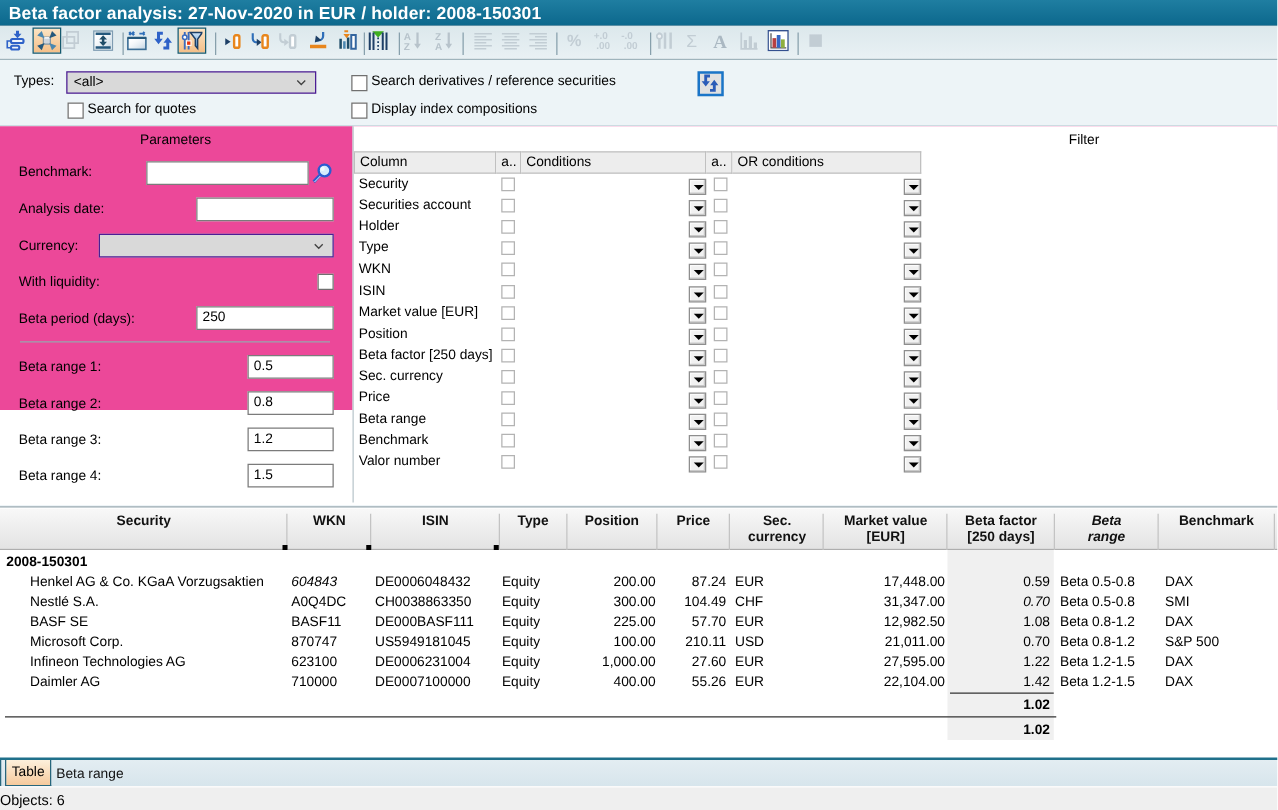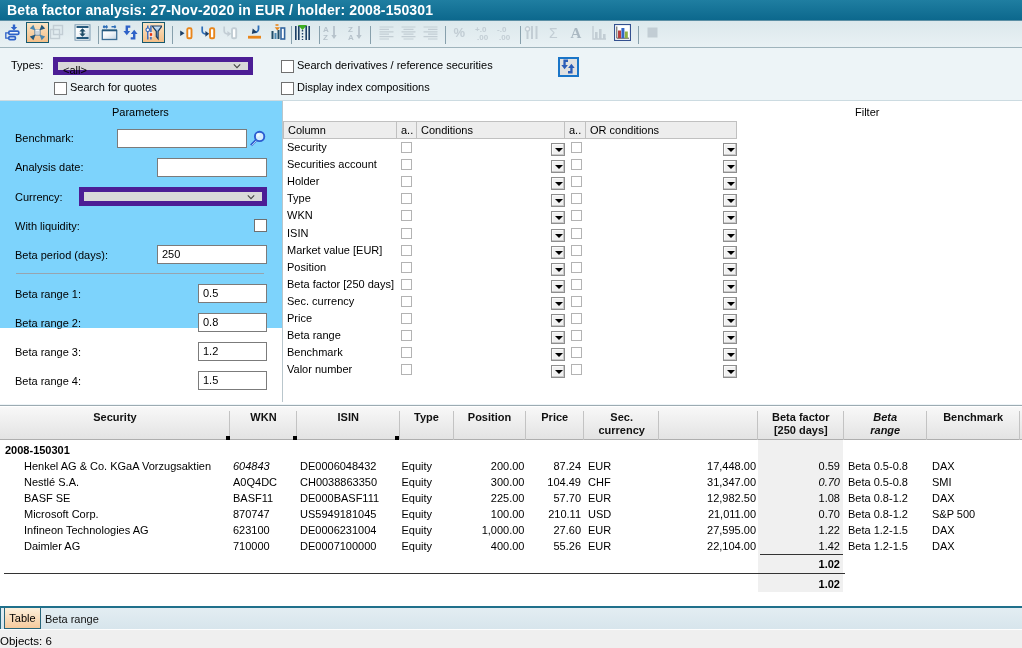--- a/index.html
+++ b/index.html
@@ -20,26 +20,26 @@
 .tbsep { position:absolute; top:5px; width:1px; height:18px; background:#87a0ac; }
 .tbtn { position:absolute; top:1px; width:23px; height:21px; }
 .tbtn.sel { background:linear-gradient(#fbe3c3,#f4bf88); border:1px solid #16596e; }
 .tbtn svg { position:absolute; left:3px; top:2px; }
 .tbtn.sel svg { left:2px; top:1px; }
 
 
 #formrow { left:0; top:48px; width:1022px; height:53px; background:#edf4f7; border-bottom:1px solid #ccdbe1; }
 .lbl { position:absolute; font-size:11px; color:#000; }
 .cb { position:absolute; width:13px; height:13px; background:#fff; border:1px solid #707070; }
-.combo { position:absolute; background:#d9d9d9; border:5px solid #4c1d95; }
+.combo { position:absolute; background:#d9d9d9; border:1px solid #4c1d95; }
 .combo .chev { position:absolute; right:7px; top:50%; margin-top:-4px; width:8px; height:8px; }
 .input { position:absolute; background:#fff; border:1px solid #7b7b7b; font-size:11px; padding-left:4px; }
 
 
-#main { left:0; top:101px; width:1022px; height:227px; background:#7dd3fc; }
+#main { left:0; top:101px; width:1022px; height:227px; background:#ec4899; }
 #filterpanel { position:absolute; left:282px; top:0px; width:740px; height:301px; background:#fff; border-left:1px solid #b9c6cc; }
 .fth { position:absolute; background:#ededed; border:1px solid #c0c0c0; border-left:none; }
 .fth.first { border-left:1px solid #bdbdbd; }
 .ftcell { position:absolute; color:#000; }
 .fcb { position:absolute; width:11px; height:11px; background:#fff; border:1px solid #b3b3b3; }
 .dropbtn { position:absolute; width:14px; height:13px; background:#f1f1f1; border:1px solid #8e8e8e; box-shadow:inset -1px -1px 0 #c9c9c9, inset 1px 1px 0 #fbfbfb; }
 .dropbtn:after { content:""; position:absolute; left:3px; top:4px; width:0; height:0; border-left:4px solid transparent; border-right:4px solid transparent; border-top:4px solid #000; }
 
 
 #tablearea { left:0; top:404px; width:1022px; height:202px; background:#fff; }
@@ -694,20 +694,21 @@
   <div class="splitline"></div>
   <div id="betashade"></div>
   <div id="thead">
       <div class="hcell" style="left:0px; width:230px;">Security</div>
       <div class="hcell" style="left:230px; width:67px;">WKN</div>
       <div class="hcell" style="left:297px; width:102.5px;">ISIN</div>
       <div class="hcell" style="left:399.5px; width:54px;">Type</div>
       <div class="hcell" style="left:453.5px; width:72px;">Position</div>
       <div class="hcell" style="left:525.5px; width:58.5px;">Price</div>
       <div class="hcell" style="left:584px; width:75.29999999999995px;">Sec.<br>currency</div>
+      <div class="hcell" style="left:659.3px; width:98.5px;">Market value<br>[EUR]</div>
       <div class="hcell" style="left:757.8px; width:86px;">Beta factor<br>[250 days]</div>
       <div class="hcell" style="left:843.8px; width:82.90000000000009px;font-style:italic;">Beta<br>range</div>
       <div class="hcell" style="left:926.7px; width:92.79999999999995px;">Benchmark</div>
       <div class="vb" style="left:229px;"></div>
       <div class="vb" style="left:296px;"></div>
       <div class="vb" style="left:398.5px;"></div>
       <div class="vb" style="left:452.5px;"></div>
       <div class="vb" style="left:524.5px;"></div>
       <div class="vb" style="left:583px;"></div>
       <div class="vb" style="left:658.3px;"></div>

